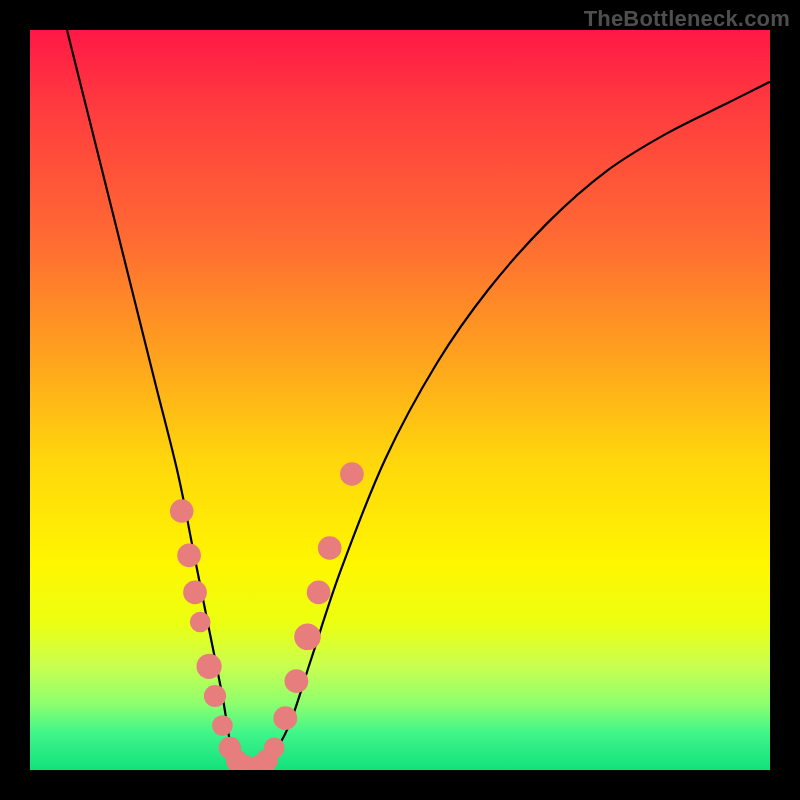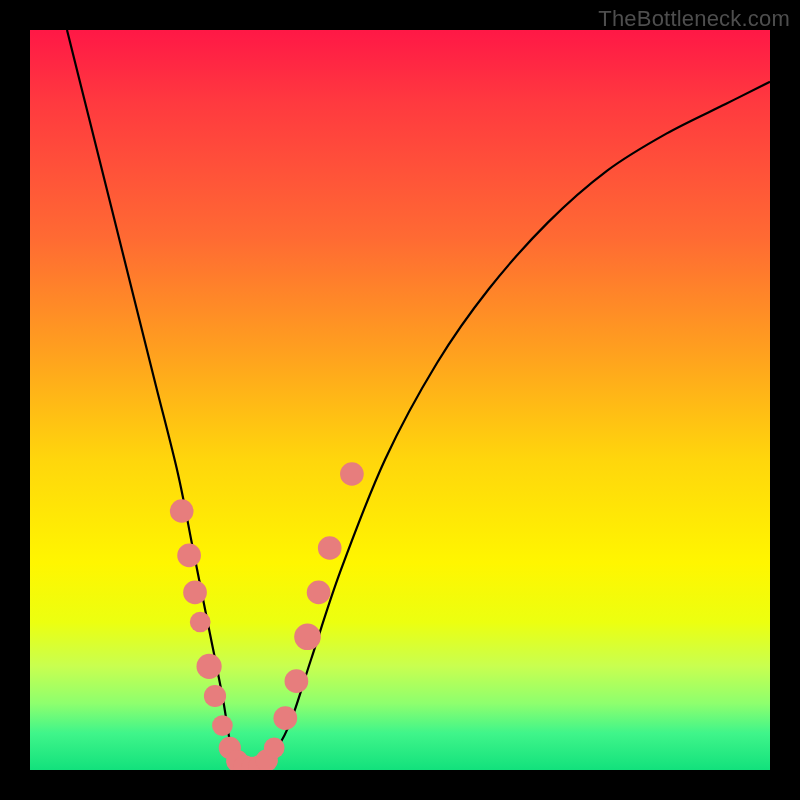--- a/index.html
+++ b/index.html
@@ -35,21 +35,21 @@
       #8eff6e 91%,
       #40f58a 95%,
       #12e17c 100%);
   }
   .watermark {
     position: absolute;
     top: 6px;
     right: 10px;
     color: #4e4e4e;
     font-size: 22px;
-    font-weight: 400;
+    font-weight: 700;
     letter-spacing: 0.2px;
     user-select: none;
   }
   svg.curve {
     position: absolute;
     inset: 0;
     width: 100%;
     height: 100%;
   }
   .curve path.main {

